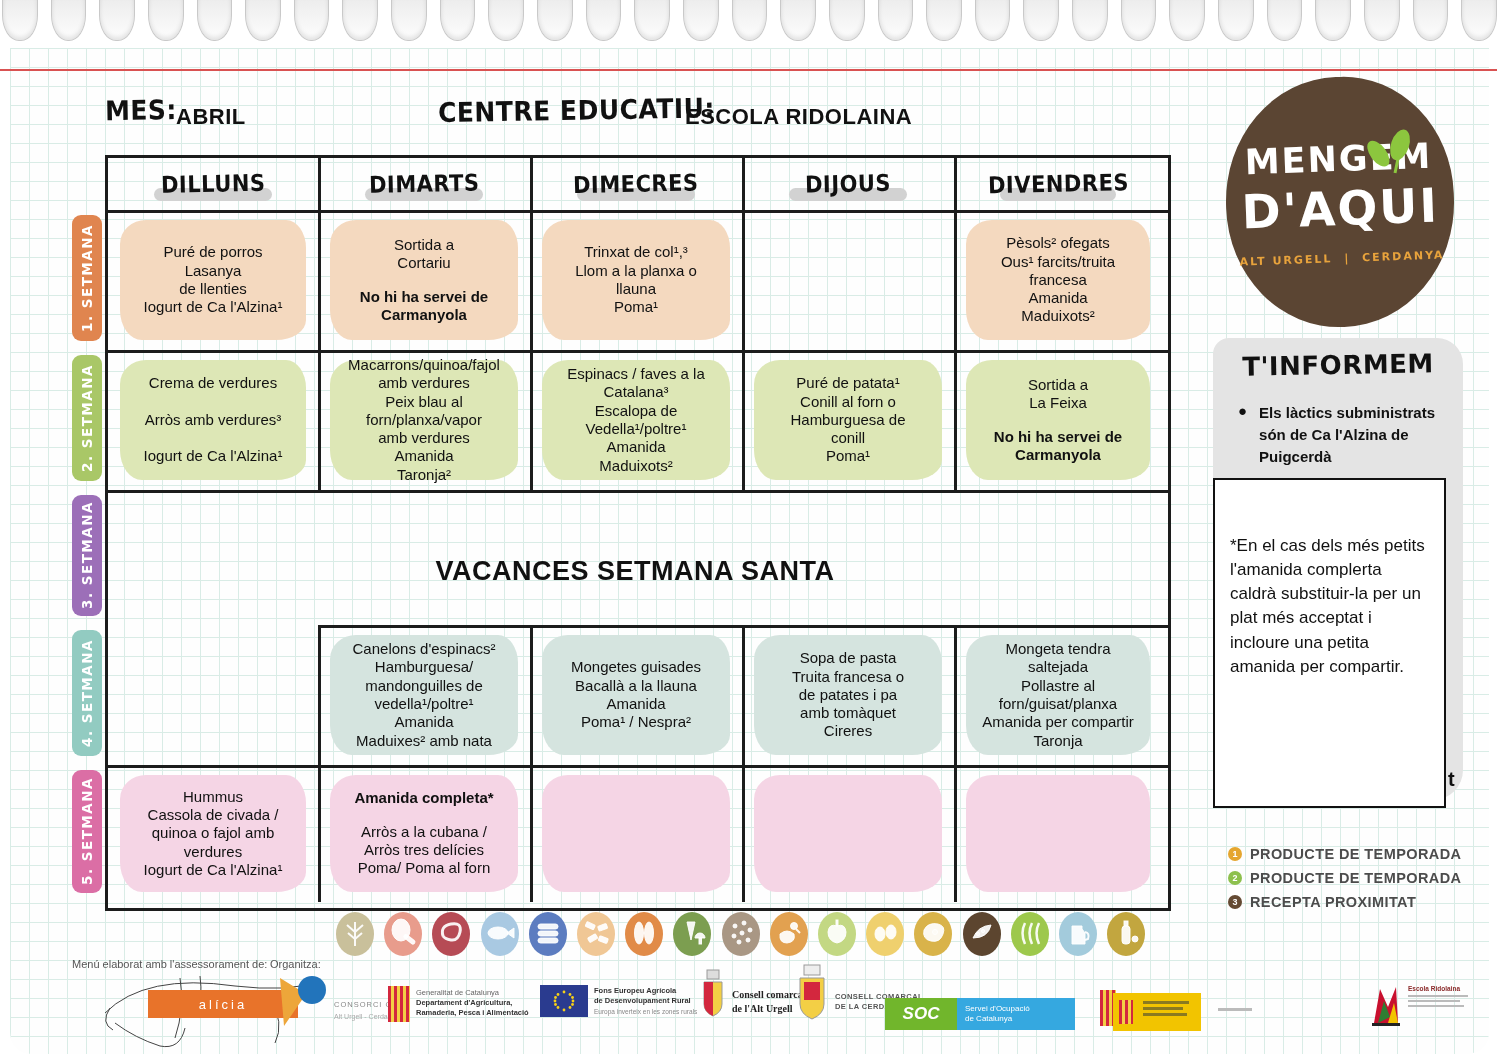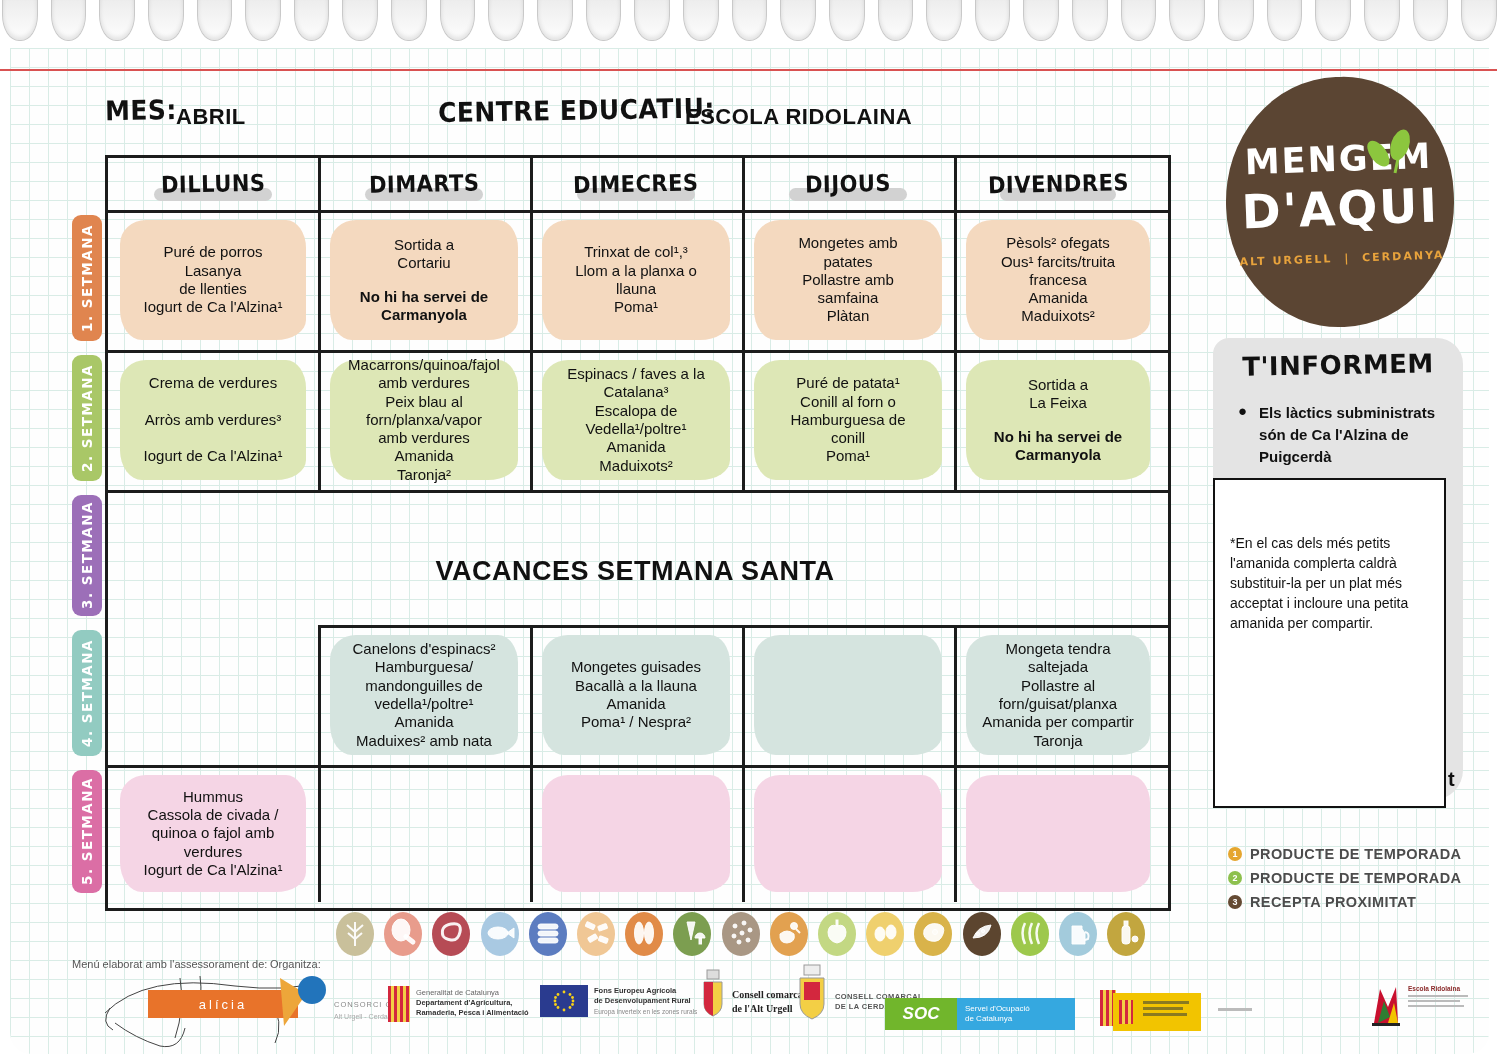--- a/index.html
+++ b/index.html
@@ -56,21 +56,21 @@
 
   #informem-blob{position:absolute;left:1213px;top:338px;width:250px;height:462px;background:#e4e4e4;
     border-radius:16px 26px 30px 20px;z-index:2;}
   #informem-title{position:absolute;left:1213px;top:350px;width:250px;text-align:center;font-size:26px;
     transform:rotate(-1deg);z-index:3;}
   #informem-bullet{position:absolute;left:1238px;top:402px;width:200px;z-index:3;display:flex;}
   #informem-bullet .dot{font-size:15px;margin-right:12px;}
   #informem-bullet .txt{font-weight:700;font-size:15px;line-height:1.45;}
   #note-box{position:absolute;left:1213px;top:478px;width:233px;height:330px;background:#fff;
     border:2px solid #111;box-sizing:border-box;padding:54px 15px 0 15px;z-index:4;}
-  #note-box .txt{font-size:14px;line-height:1.42;white-space:pre-line;}
+  #note-box .txt{font-size:17px;line-height:1.42;white-space:pre-line;}
   #hidden-t{position:absolute;left:1448px;top:768px;font-weight:800;font-size:20px;z-index:3;}
 
   #legend{position:absolute;left:1228px;top:842px;z-index:3;}
   .legend-row{display:flex;align-items:center;height:24px;}
   .legend-dot{width:14px;height:14px;border-radius:50%;color:#fff;font-size:9px;font-weight:700;
     display:flex;align-items:center;justify-content:center;margin-right:8px;flex:0 0 14px;}
   .legend-label{font-size:14.5px;font-weight:700;color:#4c4c4c;letter-spacing:.4px;
     font-family:"Liberation Sans",sans-serif;transform:scaleY(1.05);}
 
   
@@ -186,28 +186,20 @@
 Cortariu</div><div class="seg b">No hi ha servei de
 Carmanyola</div></div>
       </div>
       <div class="menu-cell" style="left: 425px; top: 55px; width: 206px; height: 134px;">
         <div class="blob" style="background: rgb(244, 217, 191);"></div>
         <div class="cell-text"><div class="seg">Trinxat de col¹,³
 Llom a la planxa o
 llauna
 Poma¹</div></div>
       </div>
-      <div class="menu-cell" style="left: 637px; top: 55px; width: 206px; height: 134px;">
-        <div class="blob" style="background: rgb(244, 217, 191);"></div>
-        <div class="cell-text"><div class="seg">Mongetes amb
-patates
-Pollastre amb
-samfaina
-Plàtan</div></div>
-      </div>
       <div class="menu-cell" style="left: 849px; top: 55px; width: 202px; height: 134px;">
         <div class="blob" style="background: rgb(244, 217, 191);"></div>
         <div class="cell-text"><div class="seg">Pèsols² ofegats
 Ous¹ farcits/truita
 francesa
 Amanida
 Maduixots²</div></div>
       </div>
       <div class="menu-cell" style="left: 3px; top: 195px; width: 204px; height: 134px;">
         <div class="blob" style="background: rgb(221, 231, 182);"></div>
@@ -261,37 +253,48 @@
       </div>
       <div class="menu-cell" style="left: 425px; top: 470px; width: 206px; height: 134px;">
         <div class="blob" style="background: rgb(213, 228, 223);"></div>
         <div class="cell-text"><div class="seg">Mongetes guisades
 Bacallà a la llauna
 Amanida
 Poma¹ / Nespra²</div></div>
       </div>
       <div class="menu-cell" style="left: 637px; top: 470px; width: 206px; height: 134px;">
         <div class="blob" style="background: rgb(213, 228, 223);"></div>
+        <div class="cell-text"><div class="seg">Sopa de pasta
+Truita francesa o
+de patates i pa
+amb tomàquet
+Cireres</div></div>
       </div>
       <div class="menu-cell" style="left: 849px; top: 470px; width: 202px; height: 134px;">
         <div class="blob" style="background: rgb(213, 228, 223);"></div>
         <div class="cell-text"><div class="seg">Mongeta tendra
 saltejada
 Pollastre al
 forn/guisat/planxa
 Amanida per compartir
 Taronja</div></div>
       </div>
       <div class="menu-cell" style="left: 3px; top: 610px; width: 204px; height: 131px;">
         <div class="blob" style="background: rgb(245, 213, 229);"></div>
         <div class="cell-text"><div class="seg">Hummus
 Cassola de civada /
 quinoa o fajol amb
 verdures
 Iogurt de Ca l'Alzina¹</div></div>
+      </div>
+      <div class="menu-cell" style="left: 213px; top: 610px; width: 206px; height: 131px;">
+        <div class="blob" style="background: rgb(245, 213, 229);"></div>
+        <div class="cell-text"><div class="seg b">Amanida completa*</div><div class="seg">Arròs a la cubana /
+Arròs tres delícies
+Poma/ Poma al forn</div></div>
       </div>
       <div class="menu-cell" style="left: 425px; top: 610px; width: 206px; height: 131px;">
         <div class="blob" style="background: rgb(245, 213, 229);"></div>
         <div class="cell-text"></div>
       </div>
       <div class="menu-cell" style="left: 637px; top: 610px; width: 206px; height: 131px;">
         <div class="blob" style="background: rgb(245, 213, 229);"></div>
         <div class="cell-text"></div>
       </div>
       <div class="menu-cell" style="left: 849px; top: 610px; width: 202px; height: 131px;">

